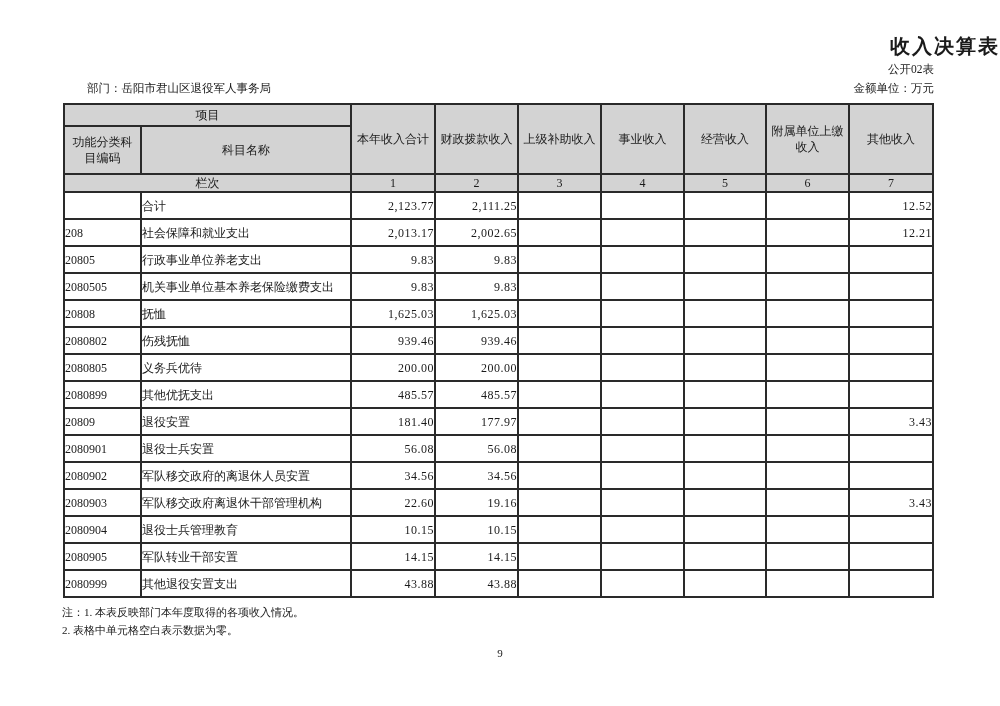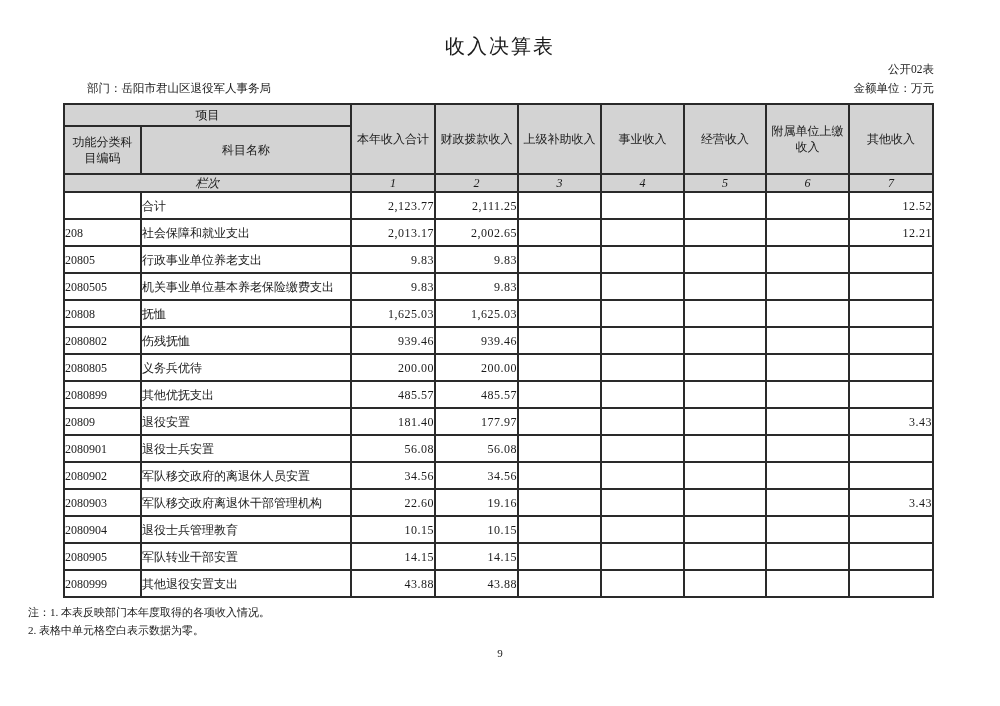--- a/index.html
+++ b/index.html
@@ -6,21 +6,21 @@
   body {
     width: 1000px; height: 706px;
     position: relative; overflow: hidden;
     font-family: "Liberation Serif", "DejaVu Serif", serif;
     color: var(--text, #1a1a1a);
   }
   .page { position: absolute; inset: 0; background: var(--page-bg, #ffffff); }
 
   .doc-title {
     position: absolute; top: 33px; left: 0; width: 100%;
-    text-align: center; font-size: 20px; font-weight: 400;
+    text-align: right; font-size: 20px; font-weight: 700;
     letter-spacing: 2px;
   }
   .doc-code {
     position: absolute; top: 62px; right: 66px;
     font-size: 11.5px;
     text-align: center;
   }
   .meta-row {
     position: absolute; top: 81px; left: 63px; right: 66px;
     display: flex; justify-content: space-between;
@@ -39,28 +39,28 @@
     font-weight: normal;
     vertical-align: middle;
     overflow: hidden;
     line-height: 1.35;
     padding: 0;
   }
   table.income thead th { background: var(--header-bg, #d3d3d3); text-align: center; }
   tr.hr-group { height: 22px; padding-left: 28px; }
   tr.hr-cols  { height: 48px; }
   tr.hr-cols th { padding: 0 4px; }
-  tr.hr-index { height: 14px; font-style: italic; }
+  tr.hr-index { height: 14px; }
   tbody tr { height: 27px; background: #ffffff; }
   td.cell-code  { text-align: left; padding-left: 13px; }
   td.cell-name  { text-align: left; padding-left: 5px;  }
   td.cell-value { text-align: right; padding-right: 6px; letter-spacing: 0.5px; }
 
   .notes {
-    position: absolute; top: 604px; left: 28px;
+    position: absolute; top: 604px; left: 62px;
     font-size: 11px; line-height: 17.5px;
   }
   .notes .note2 { }
 
   .page-number {
     position: absolute; top: 647px; left: 0; width: 100%;
     text-align: center; font-size: 11px;
   }
 </style>
 </head>

